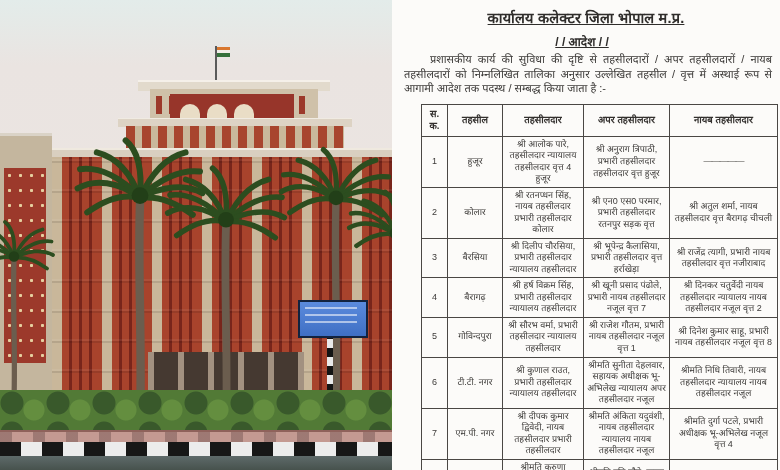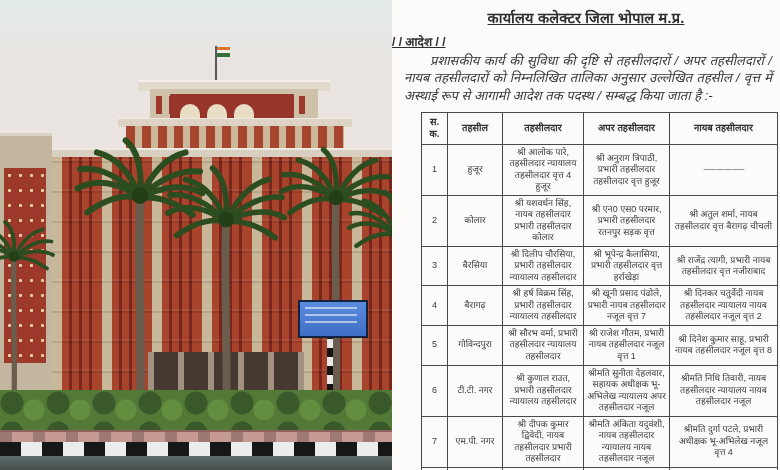--- a/index.html
+++ b/index.html
@@ -63,24 +63,24 @@
   .curb{left:0;top:442px;width:392px;height:14px;
     background:repeating-linear-gradient(90deg,#171717 0 21px,#ececec 21px 42px);}
   .road{left:0;top:456px;width:392px;height:14px;background:linear-gradient(180deg,#5e6a6a,#47524d);}
 
   .palms{left:0;top:0;width:392px;height:470px;}
 
   
   .doc{position:absolute;left:392px;top:0;width:388px;height:470px;background:#fcfbf9;color:#3c3a38;}
   .doc-title{margin:7px 6px 0 6px;text-align:center;font-size:14.5px;font-weight:bold;
     color:#2f2d2b;text-decoration:underline;letter-spacing:0.2px;}
-  .doc-subtitle{margin:6px 8px 2px 0;text-align:left;font-size:12px;font-weight:bold;
+  .doc-subtitle{margin:6px 8px 2px 0;text-align:center;font-size:12px;font-weight:bold;
     color:#2f2d2b;text-decoration:underline;}
-  .doc-intro{margin:1px 8px 8px 12px;font-size:13px;line-height:1.34;text-align:justify;
-    text-indent:26px;color:#3a3836;font-style:italic;}
+  .doc-intro{margin:1px 8px 8px 12px;font-size:11px;line-height:1.34;text-align:justify;
+    text-indent:26px;color:#3a3836;}
 
   table.order{border-collapse:collapse;margin:2px 2px 0 29px;width:356px;table-layout:fixed;}
   table.order th,table.order td{border:1px solid #4a4744;text-align:center;vertical-align:middle;
     font-size:9px;line-height:1.28;padding:2px 3px;word-wrap:break-word;}
   table.order th{font-size:9.6px;font-weight:bold;padding:3px 2px;color:#33302e;}
   .dash-cell{color:#6b6865;letter-spacing:-1px;}
   col.c1{width:26px;} col.c2{width:55px;} col.c3{width:81px;} col.c4{width:86px;} col.c5{width:108px;}
 </style>
 </head>
 <body>
@@ -169,21 +169,21 @@
         <tr>
           <td>1</td>
           <td>हुजूर</td>
           <td>श्री आलोक पारे, तहसीलदार न्यायालय तहसीलदार वृत्त 4 हुजूर</td>
           <td>श्री अनुराग त्रिपाठी, प्रभारी तहसीलदार तहसीलदार वृत्त हुजूर</td>
           <td class="dash-cell">—————</td>
         </tr>
         <tr>
           <td>2</td>
           <td>कोलार</td>
-          <td>श्री यशवर्धन सिंह, नायब तहसीलदार प्रभारी तहसीलदार कोलार</td>
+          <td>श्री रतनप्धन सिंह, नायब तहसीलदार प्रभारी तहसीलदार कोलार</td>
           <td>श्री एन0 एस0 परमार, प्रभारी तहसीलदार रतनपुर सड़क वृत्त</td>
           <td>श्री अतुल शर्मा, नायब तहसीलदार वृत्त बैरागढ़ चीचली</td>
         </tr>
         <tr>
           <td>3</td>
           <td>बैरसिया</td>
           <td>श्री दिलीप चौरसिया, प्रभारी तहसीलदार न्यायालय तहसीलदार</td>
           <td>श्री भूपेन्द्र कैलासिया, प्रभारी तहसीलदार वृत्त हर्राखेड़ा</td>
           <td>श्री राजेंद्र त्यागी, प्रभारी नायब तहसीलदार वृत्त नजीराबाद</td>
         </tr>

